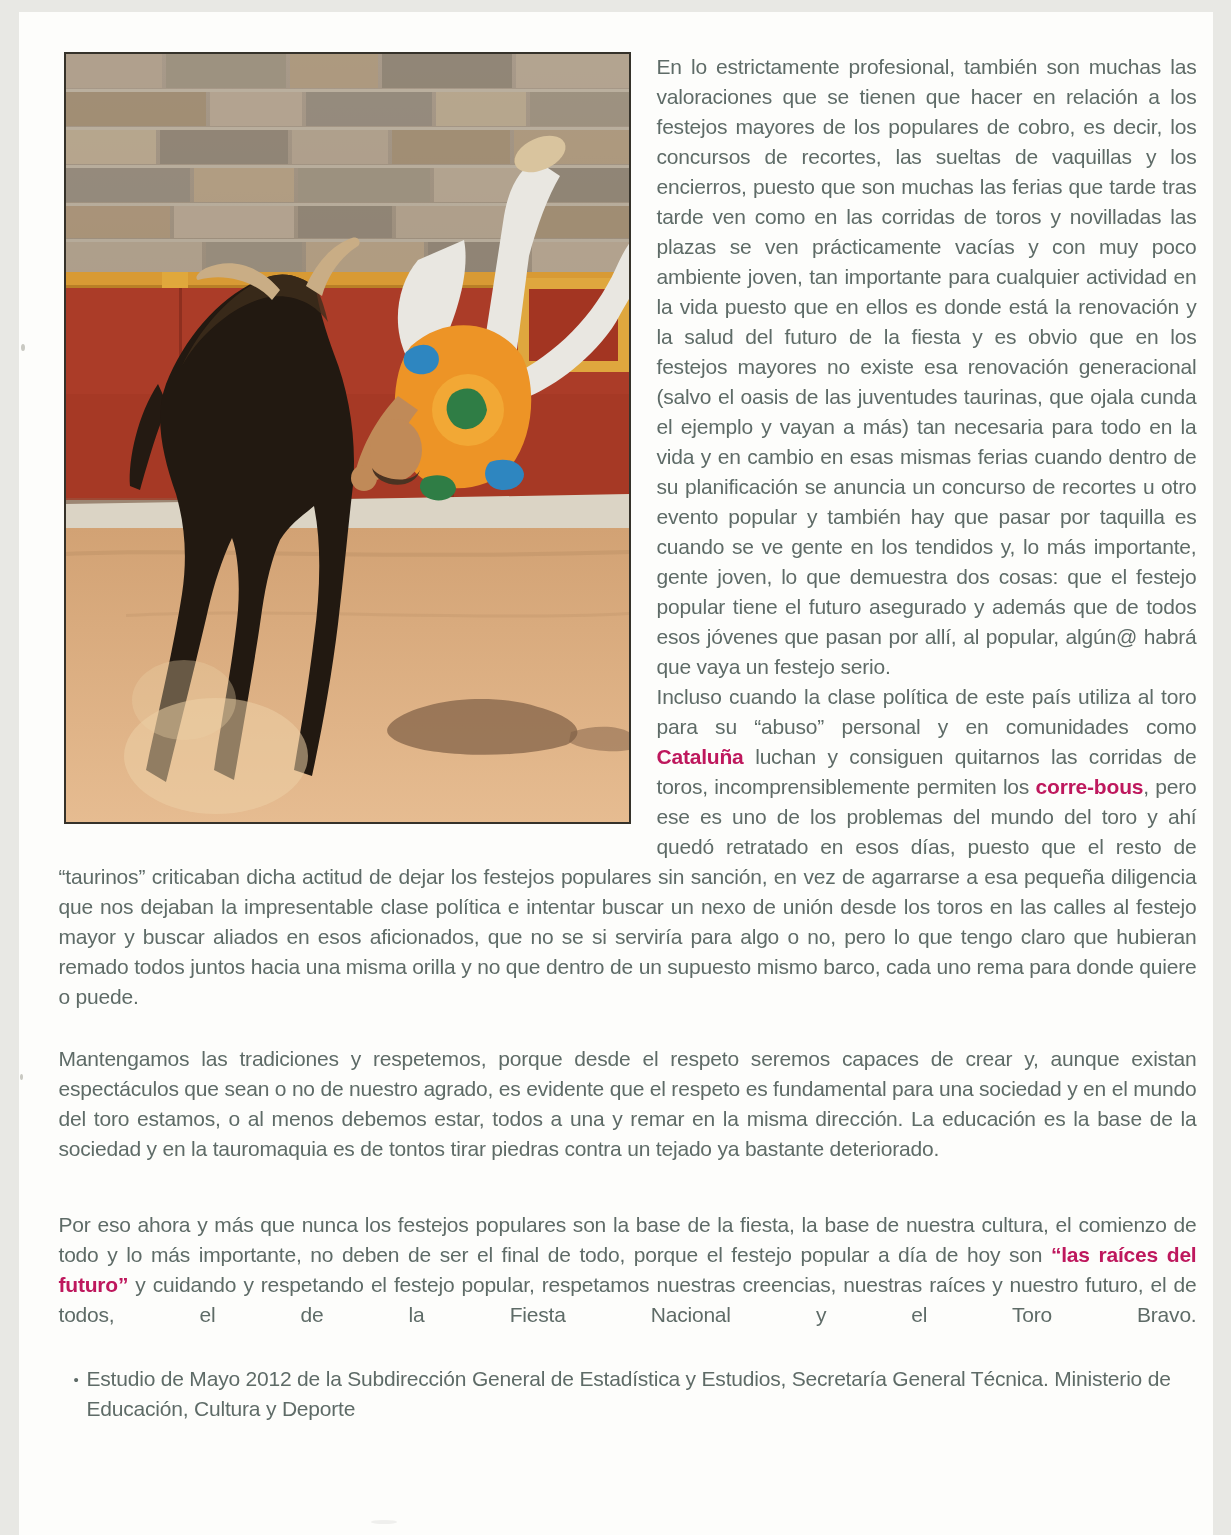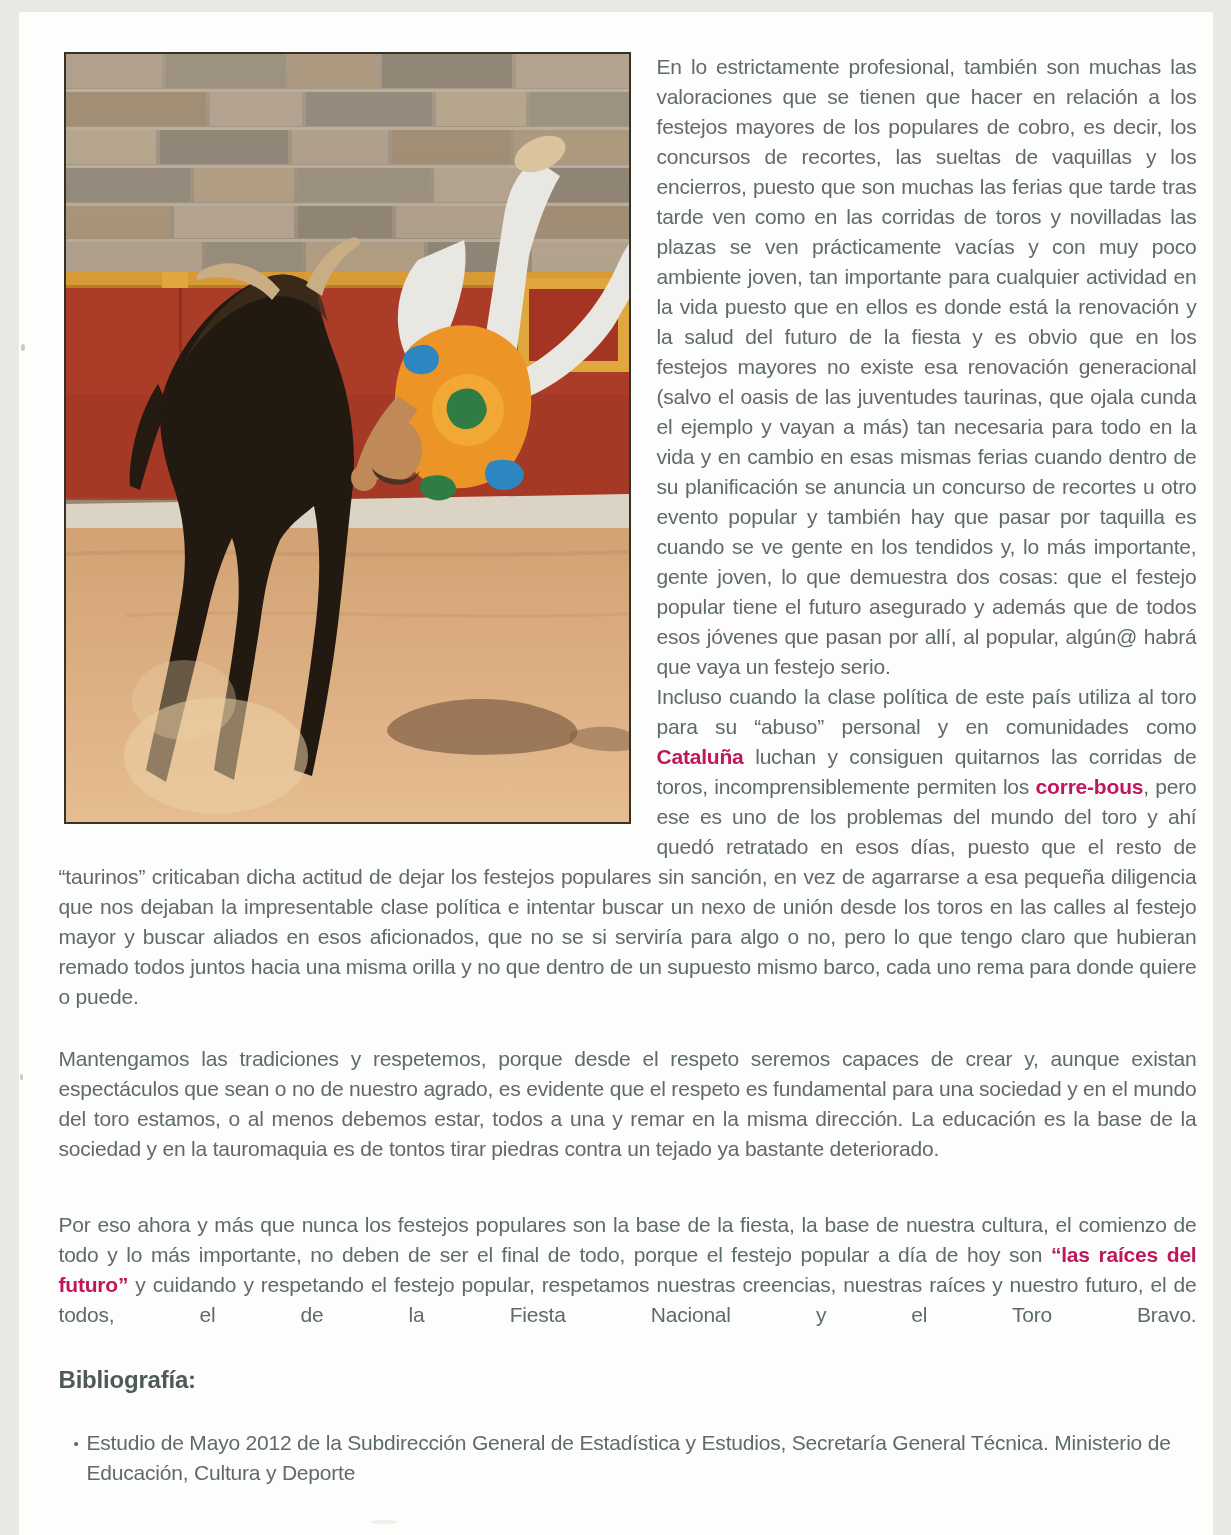--- a/index.html
+++ b/index.html
@@ -182,21 +182,20 @@
         <ellipse cx="118" cy="646" rx="52" ry="40" fill="#ecd0a6" opacity="0.35"></ellipse>
       </g>
     </svg>
   </figure>
 
   <p class="body-text"><span>En lo estrictamente profesional, también son muchas las valoraciones que se tienen que hacer en relación a los festejos mayores de los populares de cobro, es decir, los concursos de recortes, las sueltas de vaquillas y los encierros, puesto que son muchas las ferias que tarde tras tarde ven como en las corridas de toros y novilladas las plazas se ven prácticamente vacías y con muy poco ambiente joven, tan importante para cualquier actividad en la vida puesto que en ellos es donde está la renovación y la salud del futuro de la fiesta y es obvio que en los festejos mayores no existe esa renovación generacional (salvo el oasis de las juventudes taurinas, que ojala cunda el ejemplo y vayan a más) tan necesaria para todo en la vida y en cambio en esas mismas ferias cuando dentro de su planificación se anuncia un concurso de recortes u otro evento popular y también hay que pasar por taquilla es cuando se ve gente en los tendidos y, lo más importante, gente joven, lo que demuestra dos cosas: que el festejo popular tiene el futuro asegurado y además que de todos esos jóvenes que pasan por allí, al popular, algún@ habrá que vaya un festejo serio.</span></p>
   <p class="body-text"><span>Incluso cuando la clase política de este país utiliza al toro para su “abuso” personal y en comunidades como </span><span class="bold">Cataluña</span><span> luchan y consiguen quitarnos las corridas de toros, incomprensiblemente permiten los </span><span class="bold">corre-bous</span><span>, pero ese es uno de los problemas del mundo del toro y ahí quedó retratado en esos días, puesto que el resto de “taurinos” criticaban dicha actitud de dejar los festejos populares sin sanción, en vez de agarrarse a esa pequeña diligencia que nos dejaban la impresentable clase política e intentar buscar un nexo de unión desde los toros en las calles al festejo mayor y buscar aliados en esos aficionados, que no se si serviría para algo o no, pero lo que tengo claro que hubieran remado todos juntos hacia una misma orilla y no que dentro de un supuesto mismo barco, cada uno rema para donde quiere o puede.</span></p>
   <p class="body-text gap-1"><span>Mantengamos las tradiciones y respetemos, porque desde el respeto seremos capaces de crear y, aunque existan espectáculos que sean o no de nuestro agrado, es evidente que el respeto es fundamental para una sociedad y en el mundo del toro estamos, o al menos debemos estar, todos a una y remar en la misma dirección. La educación es la base de la sociedad y en la tauromaquia es de tontos tirar piedras contra un tejado ya bastante deteriorado.</span></p>
   <p class="body-text gap-2 justify-last"><span>Por eso ahora y más que nunca los festejos populares son la base de la fiesta, la base de nuestra cultura, el comienzo de todo y lo más importante, no deben de ser el final de todo, porque el festejo popular a día de hoy son </span><span class="bold">“las raíces del futuro”</span><span> y cuidando y respetando el festejo popular, respetamos nuestras creencias, nuestras raíces y nuestro futuro, el de todos, el de la Fiesta Nacional y el Toro Bravo.</span></p>
 
-  <h3 class="bib-heading">Bibliografía:</h3>
 
   <div class="bib-item">
     <span class="bullet">•</span>
     <span>Estudio de Mayo 2012 de la Subdirección General de Estadística y Estudios, Secretaría General Técnica. Ministerio de Educación, Cultura y Deporte</span>
   </div>
 
   <div class="speck s1"></div>
   <div class="speck s2"></div>
   <div class="speck s3"></div>
 

